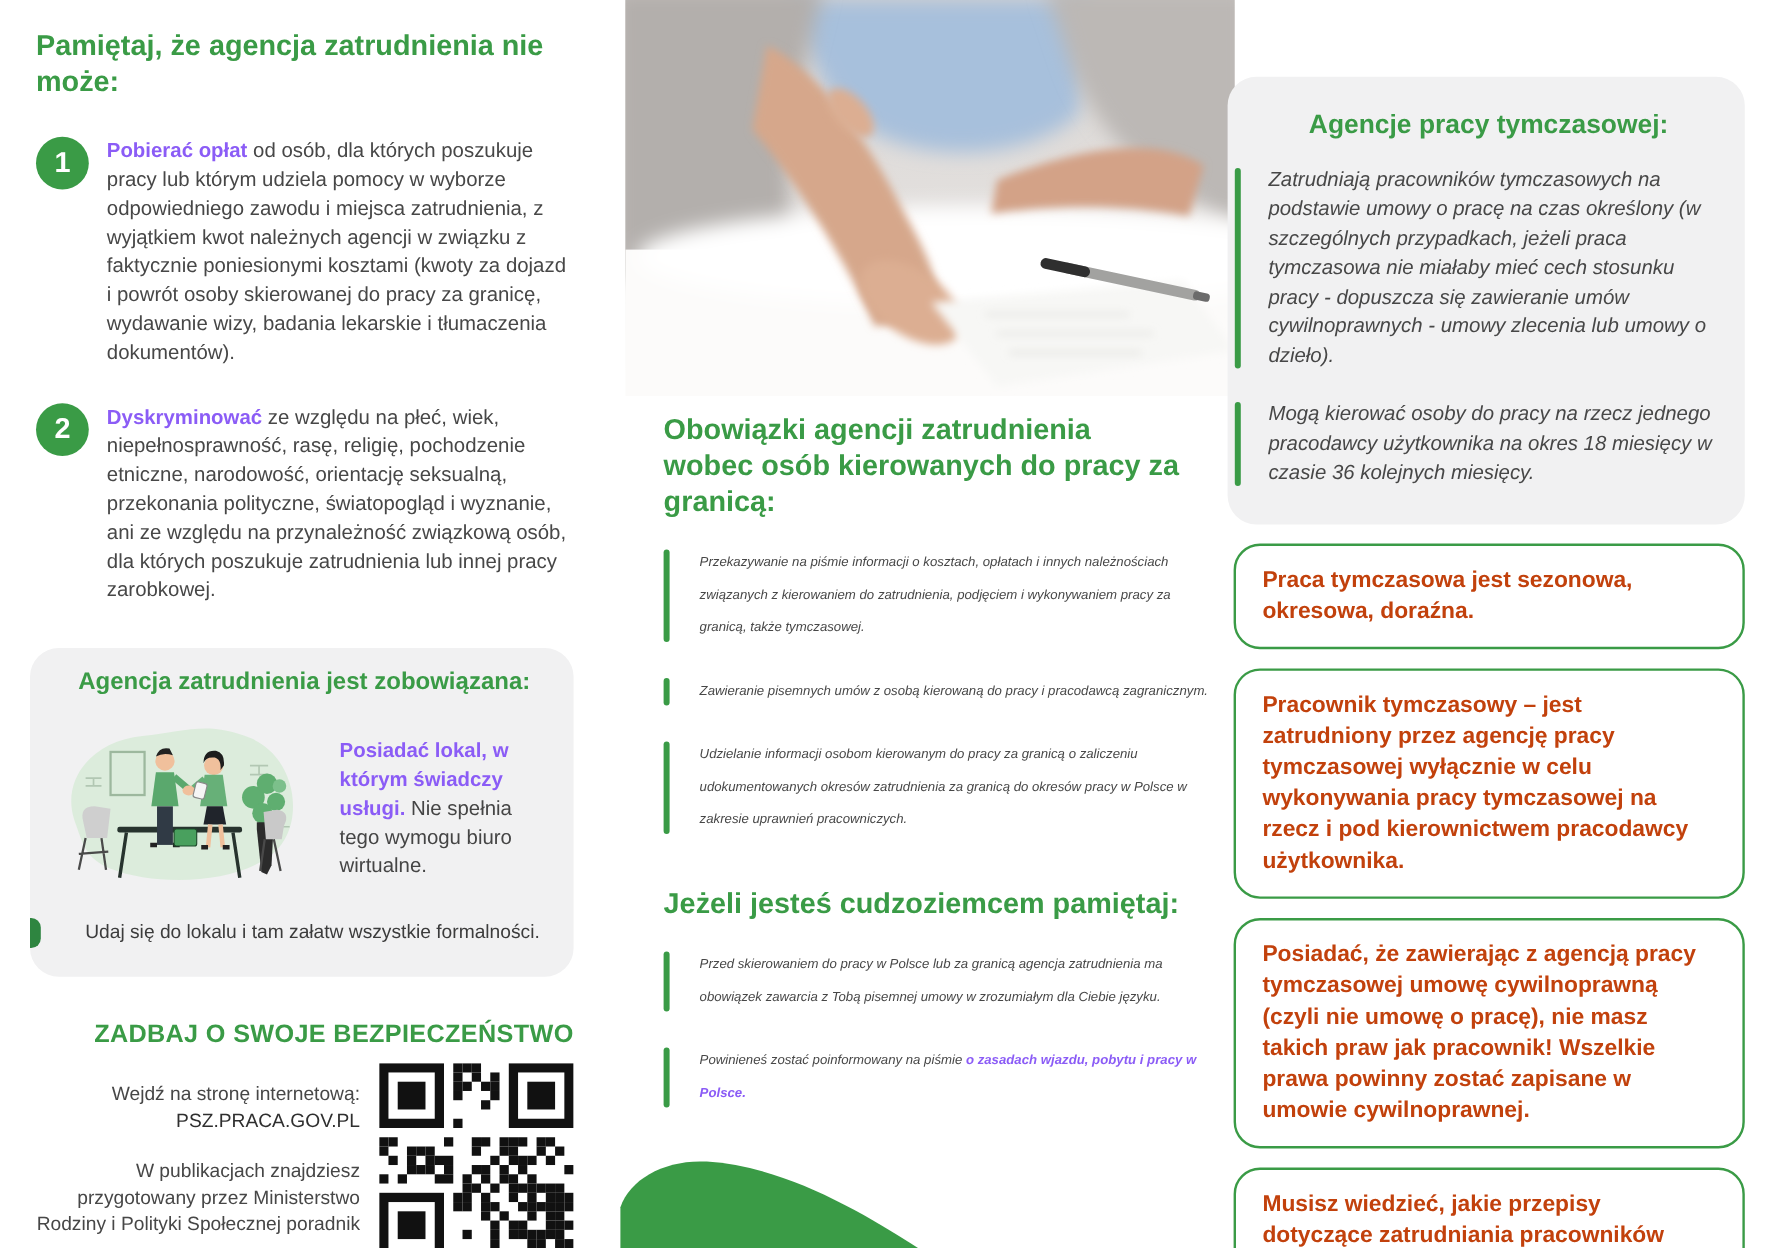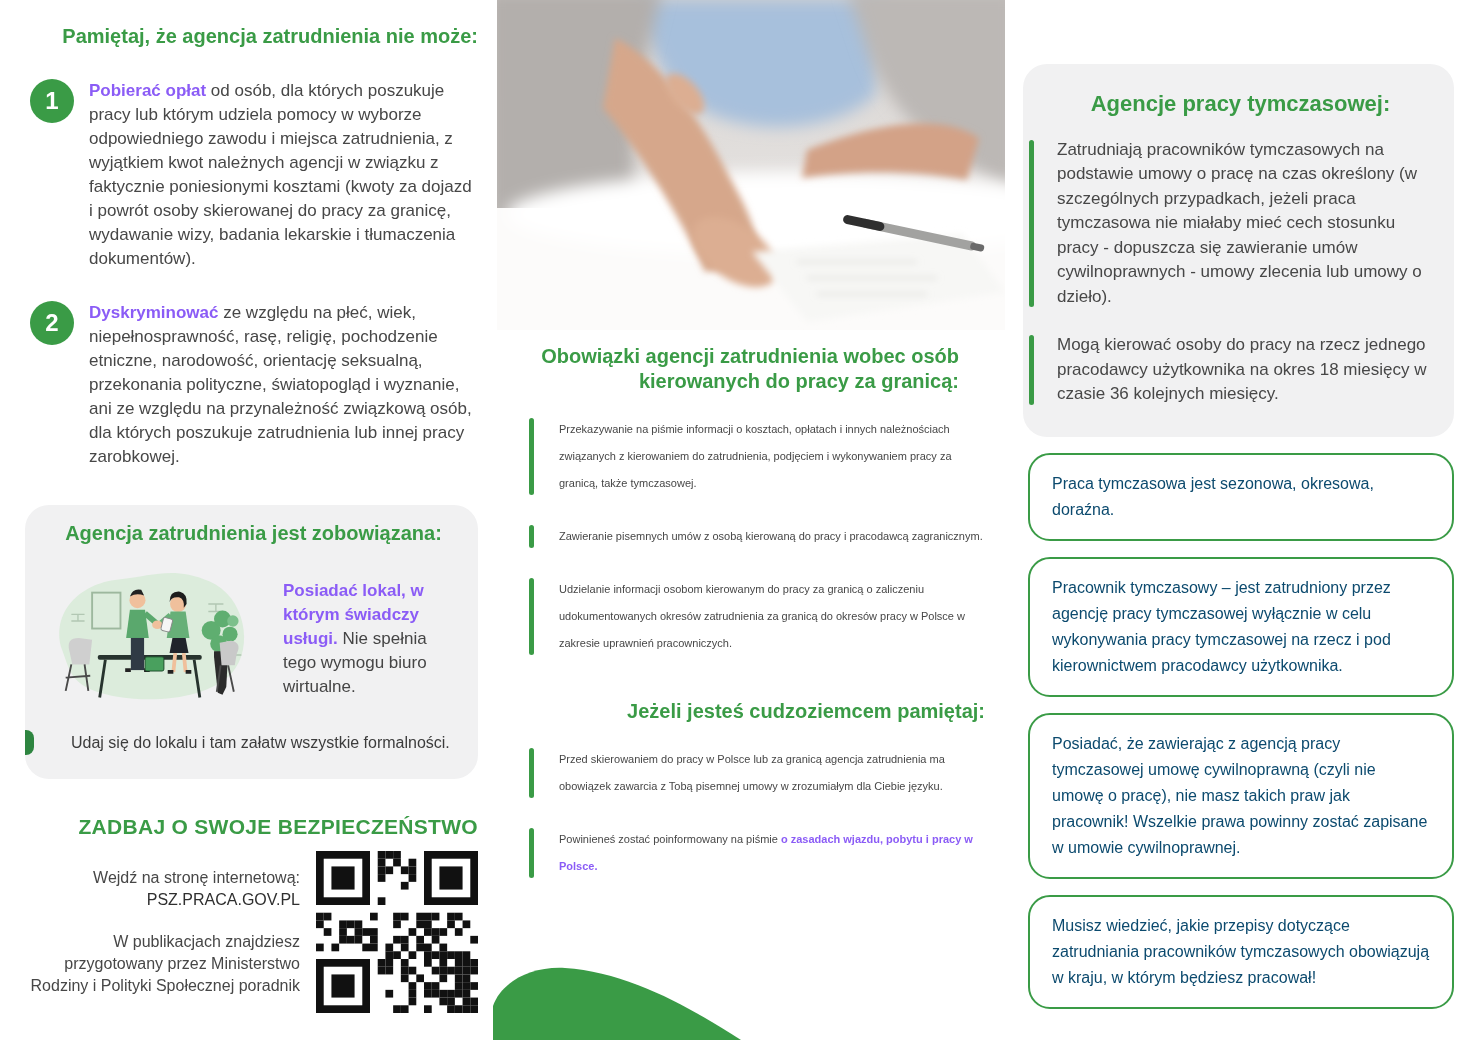--- a/index.html
+++ b/index.html
@@ -1,26 +1,26 @@
 <!DOCTYPE html>
 <html lang="pl"><head>
 <meta charset="utf-8">
 <style>
   html,body{margin:0;padding:0;background:#fff;}
   .page{position:relative;width:1482px;height:1040px;background:#ffffff;overflow:hidden;
         font-family:"Liberation Sans","DejaVu Sans",sans-serif;color:#454545;}
 
   
-  .green-h{color:#3a9b46;font-weight:700;font-size:20px;line-height:1.25;margin:0;text-align:right;}
+  .green-h{color:#3a9b46;font-weight:700;font-size:24px;line-height:1.25;margin:0;}
   .body-txt{font-size:17px;line-height:24px;margin:0;color:#474747;}
   b{color:#8b5cf6;}
 
   
   .col-left{position:absolute;left:30px;top:24px;width:448px;}
-  .col-mid{position:absolute;left:497px;top:0;width:508px;height:1040px;}
+  .col-mid{position:absolute;left:521px;top:0;width:508px;height:1040px;}
   .col-right{position:absolute;left:1028px;top:28px;width:426px;}
 
   
   .num-item{display:flex;gap:15px;margin-top:30px;}
   .num-circle{flex:0 0 44px;width:44px;height:44px;border-radius:50%;background:#3a9b46;
               color:#fff;font-weight:700;font-size:24px;display:flex;align-items:center;justify-content:center;}
   .grey-box{background:#f1f1f2;border-radius:24px;margin-top:36px;padding:16px 20px 26px 0;margin-left:-5px;}
   .grey-box .box-h{font-size:20px;text-align:center;margin:0 0 16px 24px;}
   .obl-row{display:flex;align-items:center;gap:18px;margin-left:18px;}
   .obl-text{width:196px;font-size:17px;line-height:24px;}
@@ -30,36 +30,36 @@
   .bottom-row{display:flex;justify-content:flex-end;gap:16px;margin-top:12px;}
   .bottom-text{width:276px;text-align:right;font-size:16px;line-height:22px;color:#474747;margin-top:16px;}
   .bottom-text .bt-bold{font-weight:400;color:#2f2f2f;}
   .bottom-text .gap{height:20px;}
   .qr-wrap{flex:0 0 162px;}
 
   
   .photo{position:relative;width:508px;height:330px;overflow:hidden;}
   .mid-inner{padding:14px 20px 0 32px;}
   .mid-h{width:430px;}
-  .bar-list{list-style:none;margin:22px 0 0 0;padding:0;}
+  .bar-list{list-style:none;margin:22px 0 0 0;padding:0;font-style:italic;}
   .bar-list li{position:relative;padding-left:30px;margin-bottom:26px;}
   .bar-list li::before{content:"";position:absolute;left:0;top:2px;bottom:2px;width:5px;border-radius:3px;background:#3a9b46;}
   .bar-list p{margin:0;font-size:11px;line-height:27px;color:#474747;}
   .foreigner-h{margin-top:42px;}
   .dome{position:absolute;left:-18px;bottom:0;width:280px;height:78px;}
 
   
   .right-grey{background:#f1f1f2;border-radius:24px;padding:26px 24px 6px 6px;}
   .right-grey .box-h{font-size:22px;margin:0 0 20px 22px;}
   .right-grey .bar-list{margin-top:0;}
   .right-grey .bar-list li{padding-left:28px;margin-bottom:24px;}
   .right-grey .bar-list p{font-size:17px;line-height:24.5px;}
   .outline-box{border:2px solid #3a9b46;border-radius:22px;padding:16px 22px;margin-top:16px;}
   .outline-box:first-of-type{margin-top:38px;}
-  .outline-box p{margin:0;color:#0c4a6e;font-weight:400;font-size:16px;line-height:26px;}
+  .outline-box p{margin:0;color:#c2410c;font-weight:700;font-size:19px;line-height:26px;}
 </style>
 </head>
 <body>
 
 <div class="page">
 
   <section class="col-left">
     <h1 class="green-h">Pamiętaj, że agencja zatrudnienia nie może:</h1>
 
     <div class="num-item">

